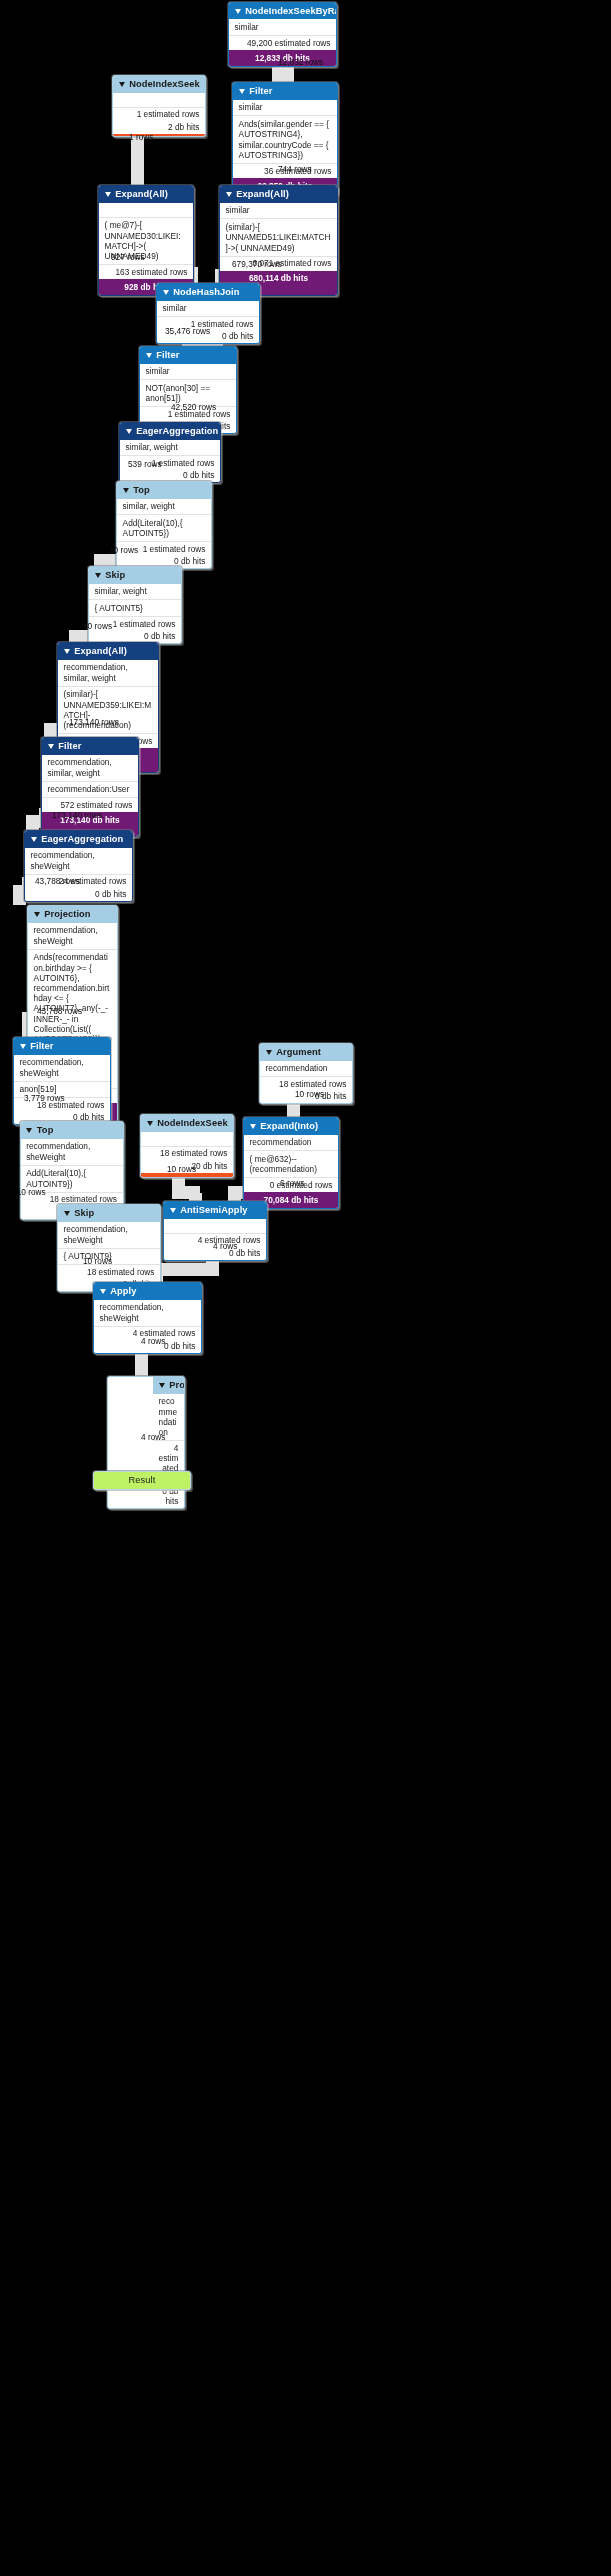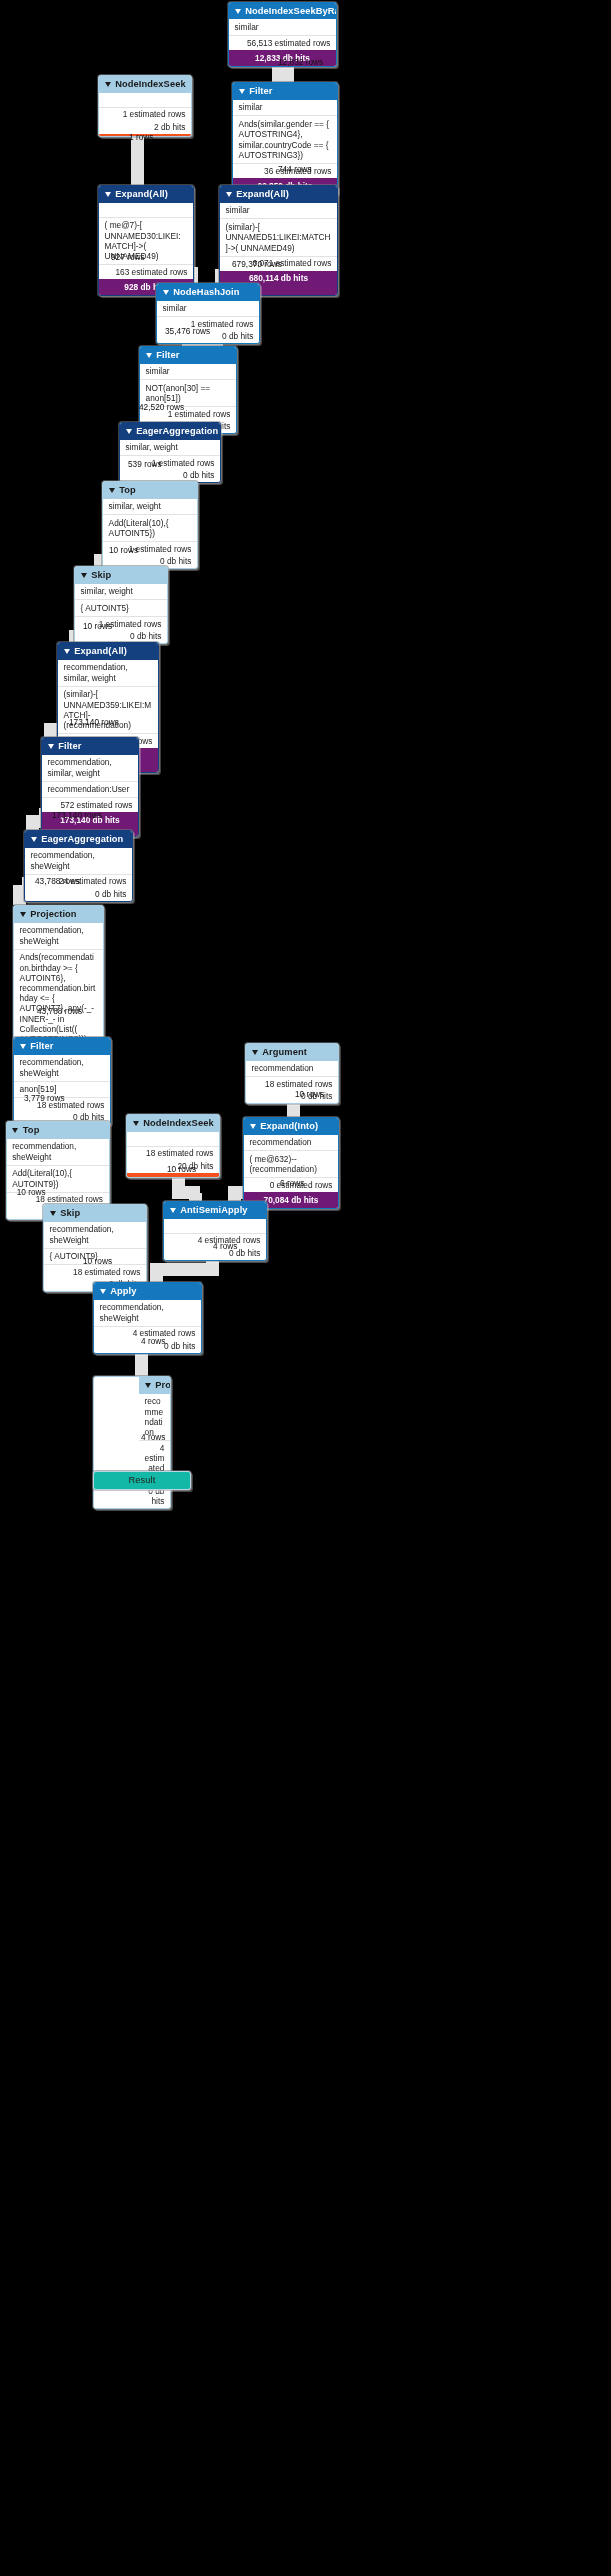--- a/index.html
+++ b/index.html
@@ -33,24 +33,24 @@
     padding: 2.8px 5.6px;
     font-size: 9.3px;
     font-weight: bold;
     color: #ffffff;
     letter-spacing: 0.1px;
     line-height: 11px;
   }
   .op.t-blue   .op-header { background: #1577be; color: #ffffff; }
   .op.t-light  .op-header { background: #a5cee4; color: #1a1a1a; }
   .op.t-navy   .op-header { background: #14407f; color: #ffffff; }
-  .op.t-result .op-header { background: #14b8a6; color: #222222; justify-content: center; font-weight: normal; }
+  .op.t-result .op-header { background: #bef264; color: #222222; justify-content: center; font-weight: normal; }
 
   .op.t-blue   { border: 0.9px solid #1577be; }
-  .op.t-light  { border: 0.9px solid #a5cee4; }
+  .op.t-light  { border: 0.9px solid #a5cee4; margin-left: 14px; }
   .op.t-navy   { border: 0.9px solid #14407f; }
   .op.t-result { border: 0.9px solid #b9d6e6; }
 
   .caret {
     width: 0; height: 0;
     border-left: 3.7px solid transparent;
     border-right: 3.7px solid transparent;
     border-top: 5.6px solid currentColor;
     flex: 0 0 auto;
   }
@@ -181,21 +181,21 @@
   <div class="edge" style="left:135px; top:1336px; width:13px; height:41px;"></div>
 
   <div class="edge" style="left:135px; top:1432px; width:13px; height:39px;"></div>
 
   <div class="op t-blue" style="left:228px; top:1.9px; width:109px;">
     <div class="op-header">
       <span class="caret"></span>
       <span>NodeIndexSeekByRange</span>
     </div>
     <div class="op-row vars">similar</div>
-    <div class="op-row stat">56,513 estimated rows</div>
+    <div class="op-row stat">49,200 estimated rows</div>
     <div class="op-row dbhits-hot">12,833 db hits</div>
   </div>
   <div class="edge-label" style="left:278px; top:57px;">12,832 rows</div>
 
   <div class="op t-blue" style="left:232px; top:82px; width:106px;">
     <div class="op-header">
       <span class="caret"></span>
       <span>Filter</span>
     </div>
     <div class="op-row vars">similar</div>
@@ -255,21 +255,21 @@
   <div class="op t-blue" style="left:139px; top:346px; width:98px;">
     <div class="op-header">
       <span class="caret"></span>
       <span>Filter</span>
     </div>
     <div class="op-row vars">similar</div>
     <div class="op-row detail">NOT(anon[30] == anon[51])</div>
     <div class="op-row stat">1 estimated rows</div>
     <div class="op-row stat nb">0 db hits</div>
   </div>
-  <div class="edge-label" style="left:139px; top:402px;">42,520 rows</div>
+  <div class="edge-label" style="left:139px; top:402px;padding-left:32px;">42,520 rows</div>
 
   <div class="op t-navy" style="left:119px; top:422px; width:102px;">
     <div class="op-header">
       <span class="caret"></span>
       <span>EagerAggregation</span>
     </div>
     <div class="op-row vars">similar, weight</div>
     <div class="op-row stat">1 estimated rows</div>
     <div class="op-row stat nb">0 db hits</div>
   </div>

